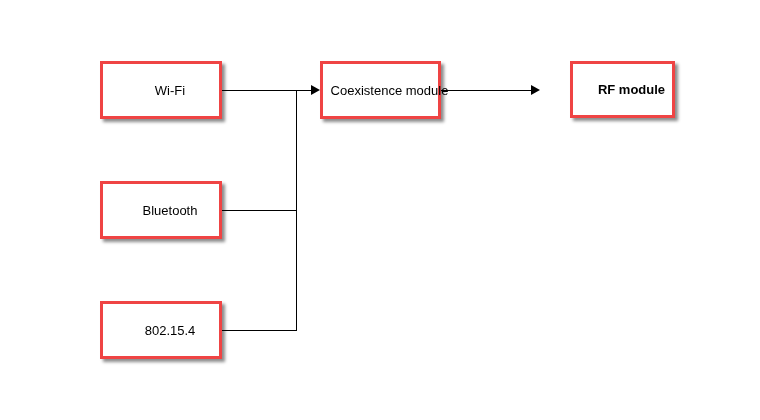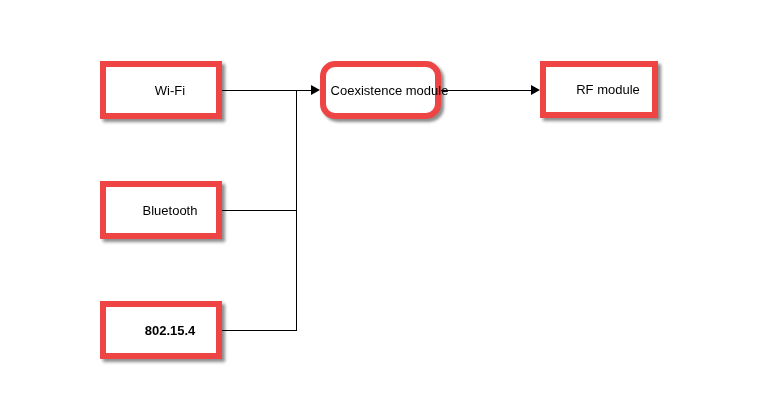--- a/index.html
+++ b/index.html
@@ -12,37 +12,37 @@
     width: 760px;
     height: 420px;
     background: #ffffff;
     font-family: "Liberation Sans", "DejaVu Sans", sans-serif;
     overflow: hidden;
   }
   .node {
     position: absolute;
     box-sizing: border-box;
     background: #ffffff;
-    border: 6px solid #ef4444;
+    border: 3px solid #ef4444;
     box-shadow: 3px 3px 3px rgba(0,0,0,0.45);
     display: flex;
     align-items: center;
     justify-content: center;
     padding-left: 18px;
   }
   .node span {
     font-size: 13px;
     color: #000000;
     white-space: nowrap;
   }
   .node-wifi        { left: 100px; top: 61px;  width: 122px; height: 58px; }
   .node-bluetooth   { left: 100px; top: 181px; width: 122px; height: 58px; text-align: right; }
-  .node-ieee802154  { left: 100px; top: 301px; width: 122px; height: 58px; font-weight: bold; }
-  .node-coexistence { left: 320px; top: 61px;  width: 121px; height: 58px; border-radius: 15px; }
-  .node-rf          { left: 540px; top: 61px;  width: 118px; height: 57px; }
+  .node-ieee802154  { left: 100px; top: 301px; width: 122px; height: 58px; }
+  .node-coexistence { left: 320px; top: 61px;  width: 121px; height: 58px; }
+  .node-rf          { left: 570px; top: 61px;  width: 105px; height: 57px; font-weight: bold; }
 
   .edge {
     position: absolute;
     background: #000000;
   }
   .edge-wifi-coex   { left: 222px; top: 90px;  width: 89px;  height: 1px; }
   .edge-junction-v  { left: 296px; top: 90px;  width: 1px;   height: 241px; }
   .edge-bluetooth   { left: 222px; top: 210px; width: 75px;  height: 1px; }
   .edge-ieee802154  { left: 222px; top: 330px; width: 75px;  height: 1px; }
   .edge-coex-rf     { left: 441px; top: 90px;  width: 90px;  height: 1px; }

